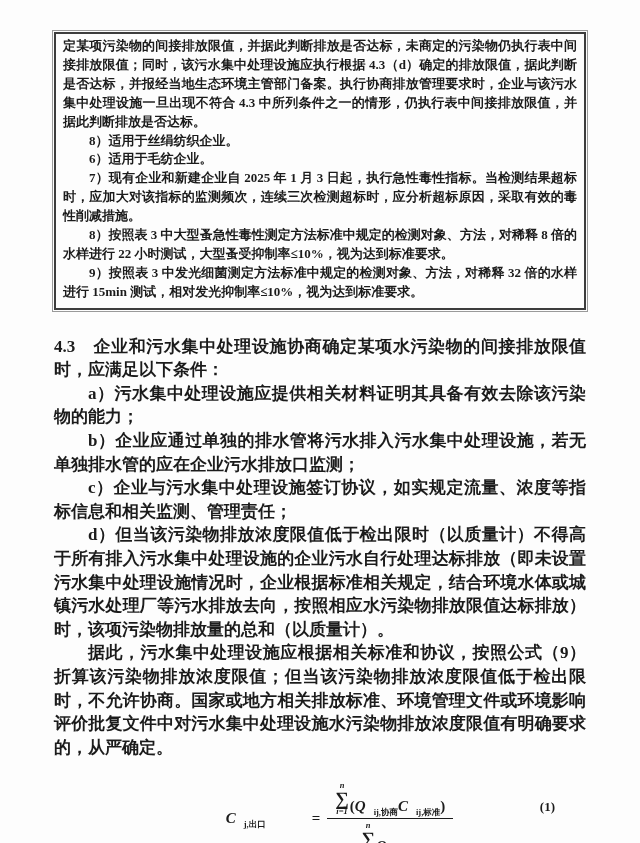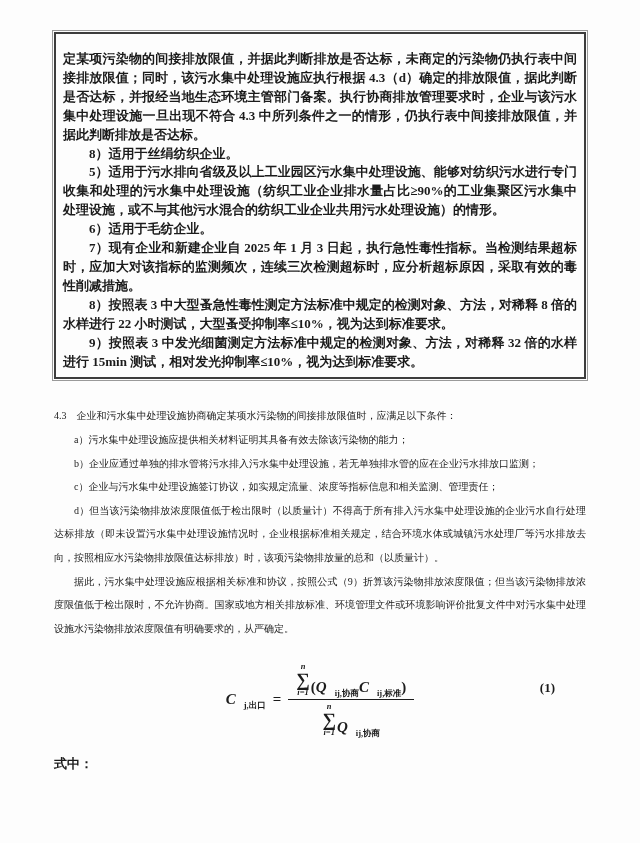--- a/index.html
+++ b/index.html
@@ -10,53 +10,52 @@
     padding:32px 54px 0 54px;margin:0 auto;overflow:hidden;
   }
   
   .note-box{
     border:2px solid #3d3d3d;outline:1px solid #9a9a9a;outline-offset:1px;
     padding:3px 7px 6px 7px;
     font-size:13px;line-height:18.9px;font-weight:700;
     text-align:justify;
   }
   .np{margin:0;text-indent:2em;}
-  .np.noindent{text-indent:0;margin-top:13px;}
+  .np.noindent{text-indent:0;}
   
-  .body-sec{margin-top:25px;font-size:10px;line-height:23.6px;font-weight:400;}
+  .body-sec{margin-top:25px;font-size:17px;line-height:23.6px;font-weight:700;}
   .bp{margin:0;text-indent:2em;text-align:justify;}
   .bp.noindent{text-indent:0;}
   
   .formula-row{position:relative;margin-top:13px;height:92px;
     display:flex;justify-content:center;align-items:center;}
   .formula{display:flex;align-items:center;gap:7px;font-size:15px;font-weight:600;}
   .mvar{font-style:italic;}
   .msub{font-size:8.5px;font-style:normal;display:inline-block;transform:translateY(4px);letter-spacing:0;padding-left:8px;}
-  .lhs,.eqsign{white-space:nowrap;}
+  .lhs,.eqsign{white-space:nowrap;margin-left:39px;}
   .frac{display:inline-flex;flex-direction:column;align-items:center;}
   .num{display:flex;align-items:flex-end;padding:0 8px 2px 8px;border-bottom:1.5px solid #1b1b1b;}
   .den{display:flex;align-items:flex-end;padding-top:2px;}
   .bigop{display:inline-flex;flex-direction:column;align-items:center;margin-right:1px;}
   .sigma{font-size:19px;line-height:17px;font-style:normal;font-weight:700;}
   .lim{font-size:8.5px;line-height:9px;font-style:italic;}
   .expr{white-space:nowrap;display:inline-block;padding-bottom:1px;}
   .eq-no{position:absolute;right:31px;top:38%;transform:translateY(-50%);
     font-size:13px;font-weight:600;}
   
   .where-label{margin:10px 0 0 0;font-size:13px;font-weight:600;}
 </style>
 </head>
 <body>
 
 <div class="page">
 
   <div class="note-box">
     <p class="np noindent">定某项污染物的间接排放限值，并据此判断排放是否达标，未商定的污染物仍执行表中间接排放限值；同时，该污水集中处理设施应执行根据 4.3（d）确定的排放限值，据此判断是否达标，并报经当地生态环境主管部门备案。执行协商排放管理要求时，企业与该污水集中处理设施一旦出现不符合 4.3 中所列条件之一的情形，仍执行表中间接排放限值，并据此判断排放是否达标。</p>
     <p class="np">8）适用于丝绢纺织企业。</p>
-    <p class="np">5）适用于污水排向省级及以上工业园区污水集中处理设施、能够对纺织污水进行专门收集和处理的污水集中处理设施（纺织工业企业排水量占比≥90%的工业集聚区污水集中处理设施，或不与其他污水混合的纺织工业企业共用污水处理设施）的情形。</p>
     <p class="np">6）适用于毛纺企业。</p>
     <p class="np">7）现有企业和新建企业自 2025 年 1 月 3 日起，执行急性毒性指标。当检测结果超标时，应加大对该指标的监测频次，连续三次检测超标时，应分析超标原因，采取有效的毒性削减措施。</p>
     <p class="np">8）按照表 3 中大型蚤急性毒性测定方法标准中规定的检测对象、方法，对稀释 8 倍的水样进行 22 小时测试，大型蚤受抑制率≤10%，视为达到标准要求。</p>
     <p class="np">9）按照表 3 中发光细菌测定方法标准中规定的检测对象、方法，对稀释 32 倍的水样进行 15min 测试，相对发光抑制率≤10%，视为达到标准要求。</p>
   </div>
 
   <div class="body-sec">
     <p class="bp noindent">4.3　企业和污水集中处理设施协商确定某项水污染物的间接排放限值时，应满足以下条件：</p>
     <p class="bp">a）污水集中处理设施应提供相关材料证明其具备有效去除该污染物的能力；</p>
     <p class="bp">b）企业应通过单独的排水管将污水排入污水集中处理设施，若无单独排水管的应在企业污水排放口监测；</p>

